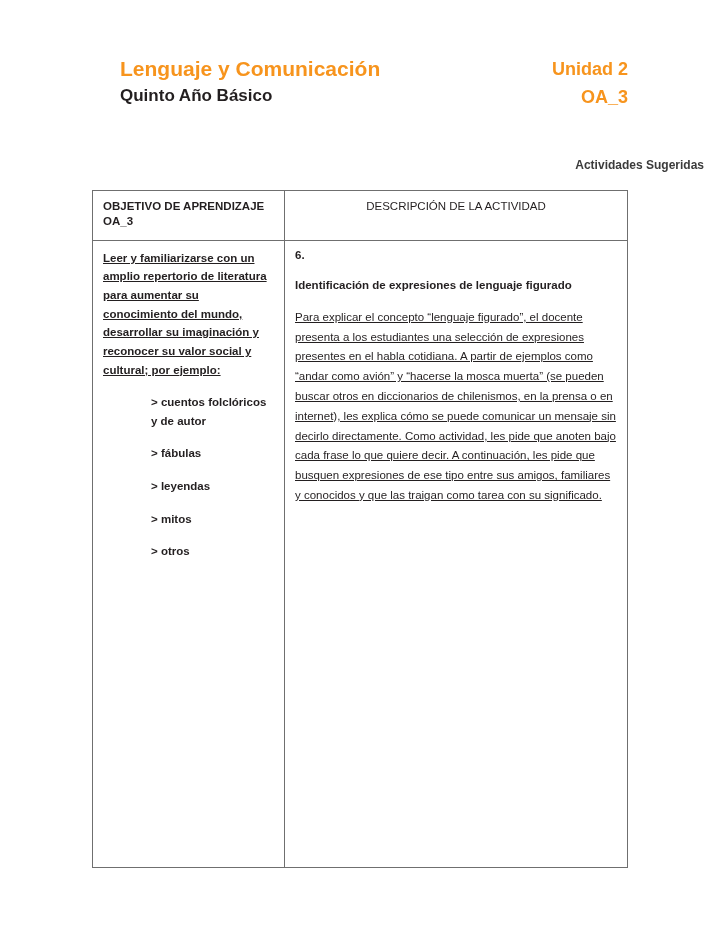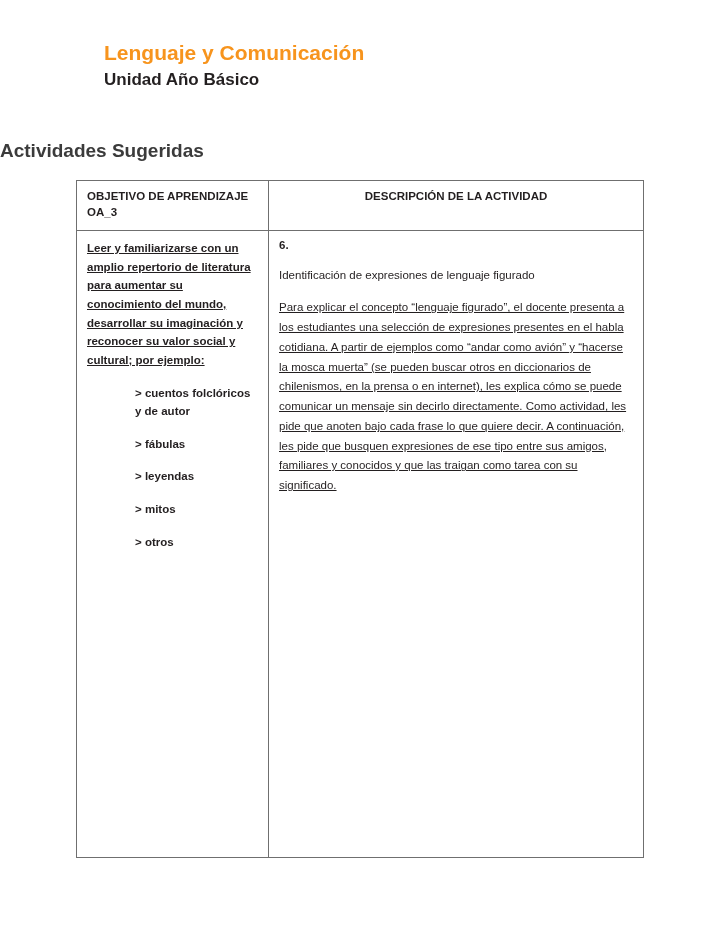--- a/index.html
+++ b/index.html
@@ -12,21 +12,21 @@
     background: #ffffff;
     font-family: "Liberation Sans", sans-serif;
     color: #231f20;
     overflow: hidden;
   }
   .page {
     position: relative;
     width: 720px;
     height: 932px;
     box-sizing: border-box;
-    padding: 0;
+    padding: 16px;
   }
   .header {
     display: flex;
     justify-content: space-between;
     align-items: flex-start;
     padding: 40px 76px 0 104px;
   }
   .header-left {
     display: flex;
     flex-direction: column;
@@ -58,22 +58,22 @@
     line-height: 1.3;
   }
   .oa-title {
     font-size: 18px;
     font-weight: bold;
     color: #f7941d;
     line-height: 1.3;
     margin-top: 5px;
   }
   .section-title {
-    text-align: left;
-    font-size: 19px;
+    text-align: right;
+    font-size: 12px;
     font-weight: bold;
     color: #3b3b3b;
     margin-top: 48px;
   }
   .table-wrap {
     margin: 18px 76px 0 76px;
   }
   table.activity-table {
     width: 100%;
     border-collapse: collapse;
@@ -89,21 +89,21 @@
   }
   .th-obj {
     font-size: 11.5px;
     font-weight: bold;
     color: #231f20;
     line-height: 1.35;
     text-align: left;
   }
   .th-desc {
     font-size: 11.5px;
-    font-weight: bold;
+    font-weight: normal;
     color: #231f20;
     text-align: center;
     line-height: 1.35;
   }
   .obj-cell {
     height: 608px;
   }
   .obj-text {
     font-size: 11.5px;
     font-weight: bold;
@@ -123,42 +123,46 @@
     margin-bottom: 14px;
   }
   .act-num {
     font-size: 11.5px;
     font-weight: bold;
     color: #231f20;
     margin-bottom: 16px;
   }
   .act-head {
     font-size: 11.5px;
-    font-weight: normal;
+    font-weight: bold;
     color: #231f20;
     line-height: 1.4;
     margin-bottom: 15px;
   }
   .act-body {
     font-size: 11.5px;
     line-height: 1.72;
     color: #231f20;
     text-align: left;
     text-decoration: underline;
   }
 </style>
 </head>
 <body>
 
 <div class="page">
 
   <div class="header">
     <div class="header-left">
       <div class="subject-title">Lenguaje y Comunicación</div>
-      <div class="grade-title">Unidad Año Básico</div>
+      <div class="grade-title">Quinto Año Básico</div>
+    </div>
+    <div class="header-right">
+      <div class="unit-title">Unidad 2</div>
+      <div class="oa-title">OA_3</div>
     </div>
   </div>
 
   <div class="section-title">Actividades Sugeridas</div>
 
   <div class="table-wrap">
     <table class="activity-table">
       <colgroup>
         <col class="col-obj">
         <col>

